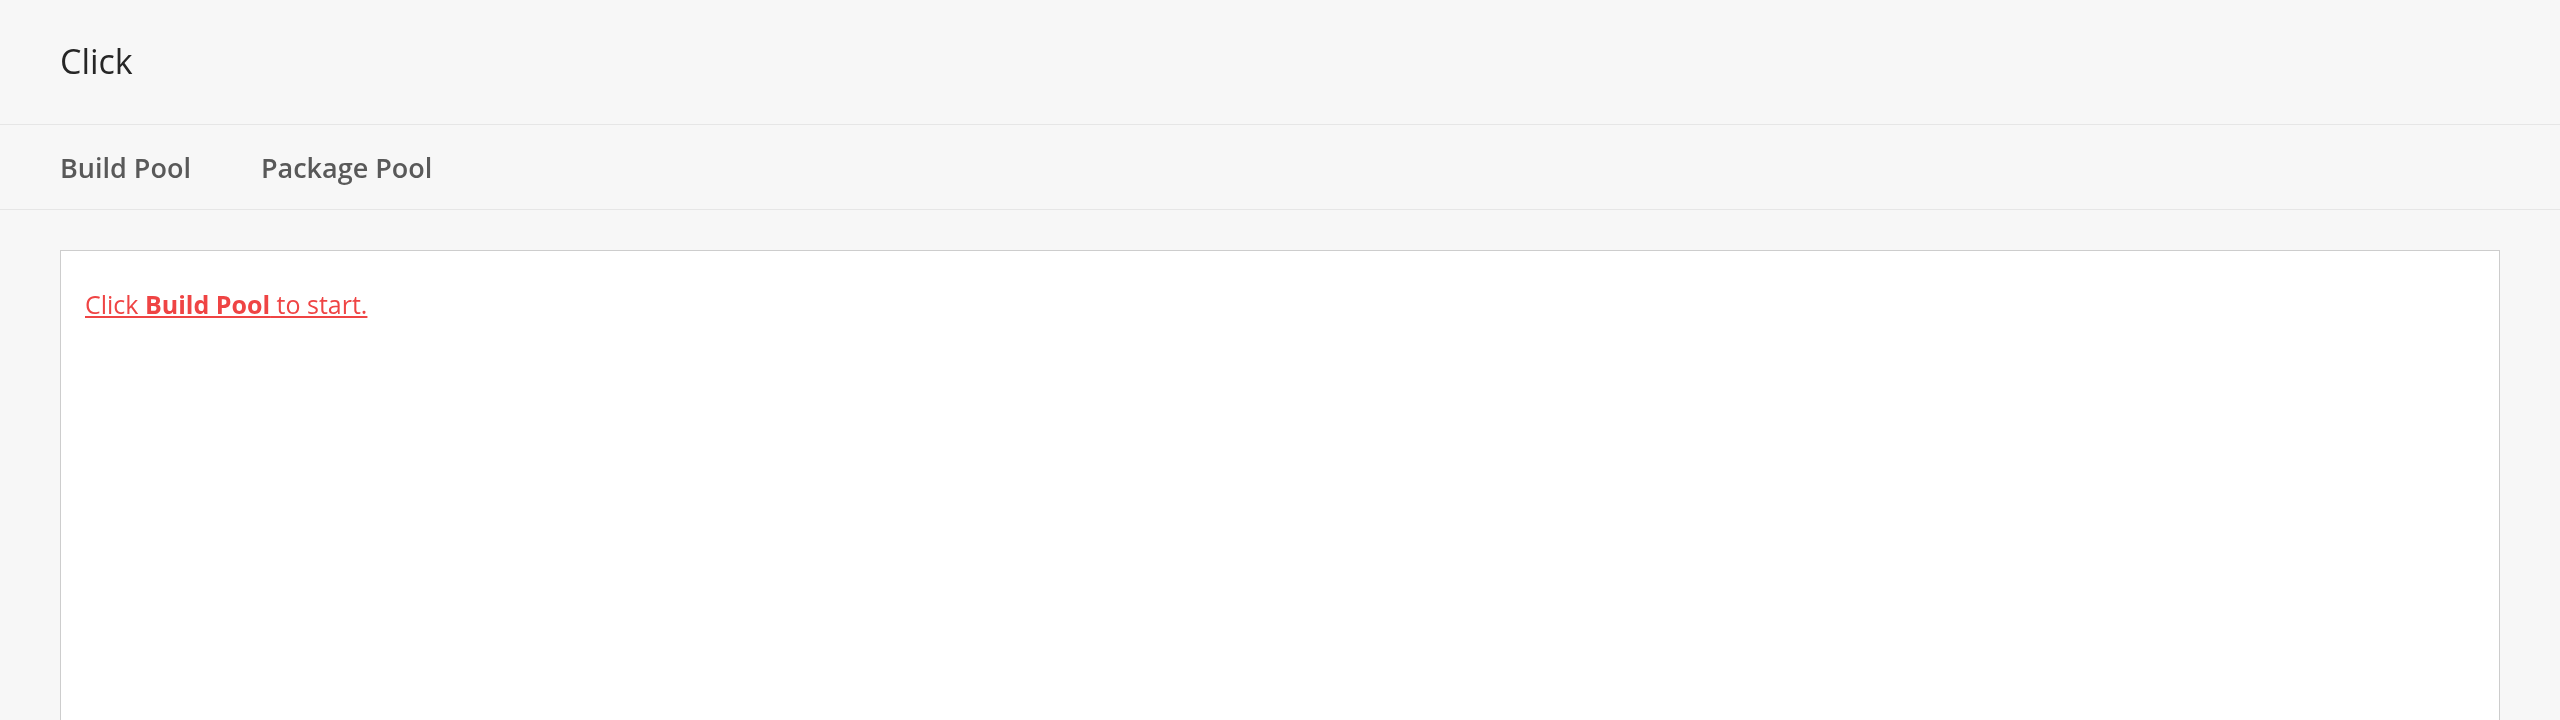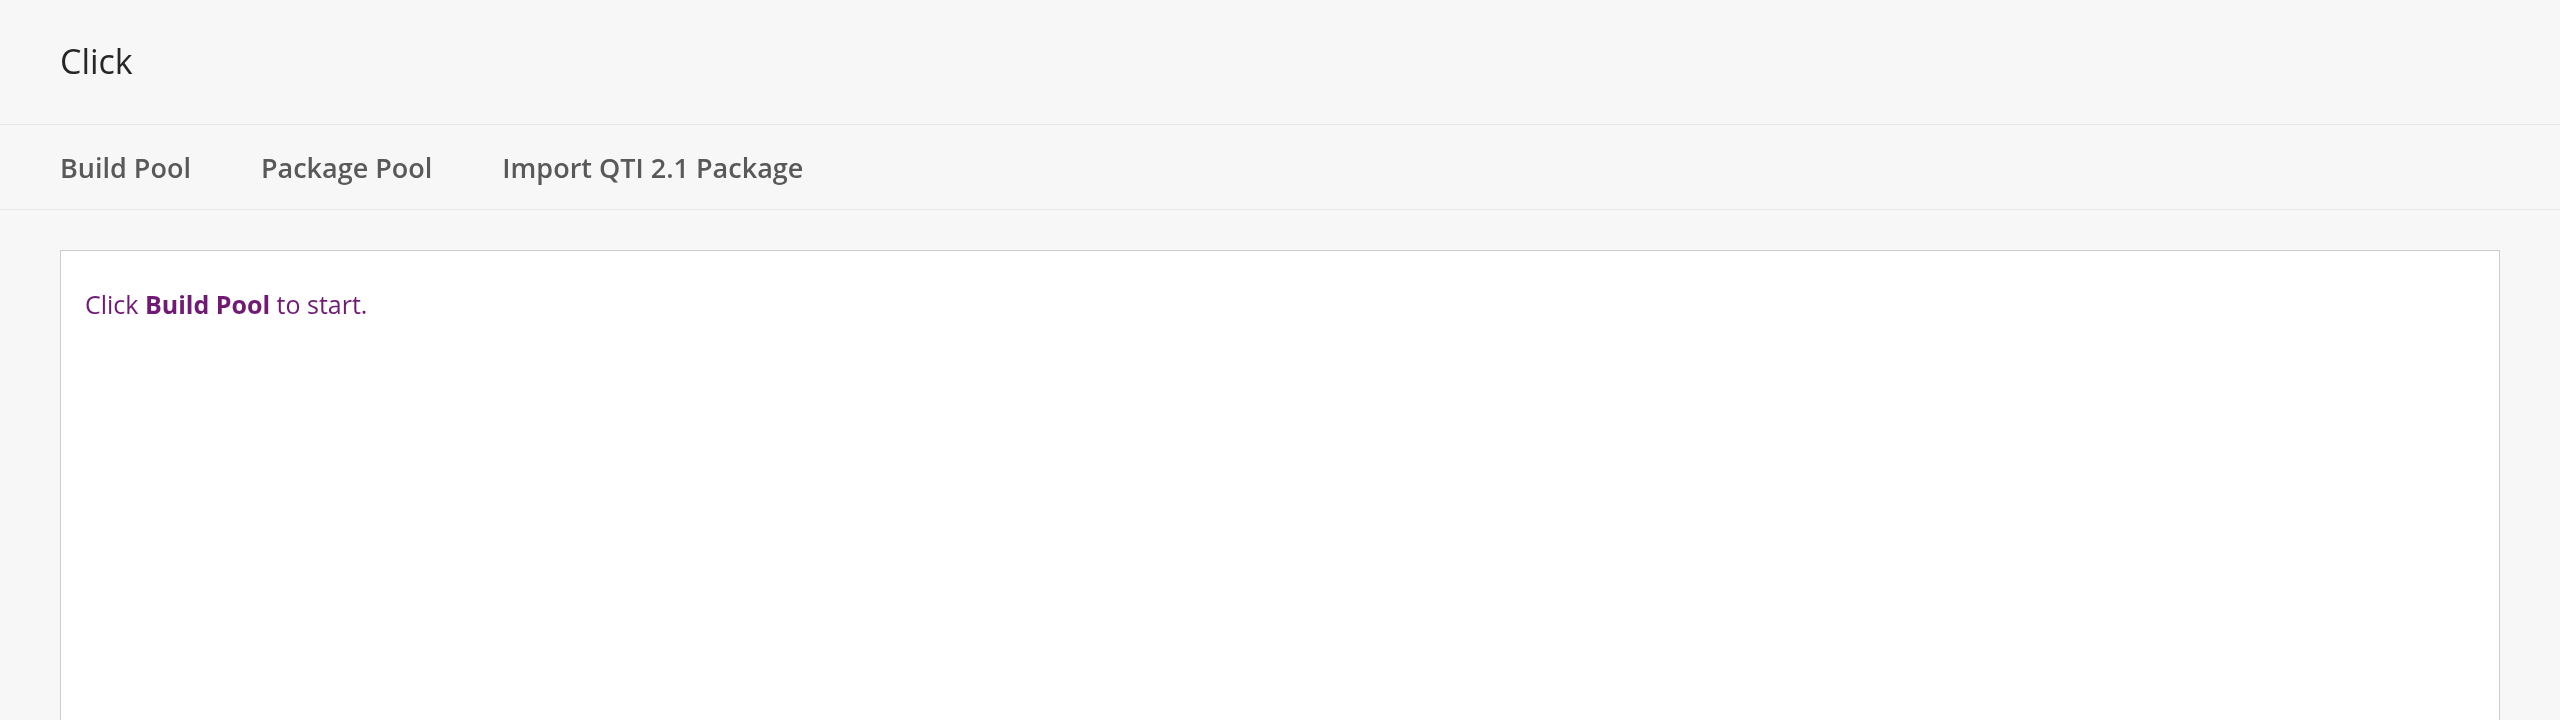--- a/index.html
+++ b/index.html
@@ -44,37 +44,37 @@
       padding: 40px 60px 0 60px;
     }
     .content-panel {
       background-color: #ffffff;
       border: 1px solid #cdcdcd;
       padding: 36px 24px;
       min-height: 500px;
     }
     .instruction-text {
       font-size: 25px;
-      color: #701a75;
+      color: #ef4444;
+      text-decoration: underline;
     }
     .instruction-text .bold {
       font-weight: 700;
     }
   </style>
 </head>
 <body>
 
 <div class="header-region">
   <h1 class="page-title">Click</h1>
 </div>
 
 <div class="toolbar-region">
   <a class="toolbar-link">Build Pool</a>
   <a class="toolbar-link">Package Pool</a>
-  <a class="toolbar-link">Import QTI 2.1 Package</a>
 </div>
 
 <div class="content-wrapper">
   <div class="content-panel">
     <p class="instruction-text">
       <span>Click </span><span class="bold">Build Pool</span><span> to start.</span>
     </p>
   </div>
 </div>
 

